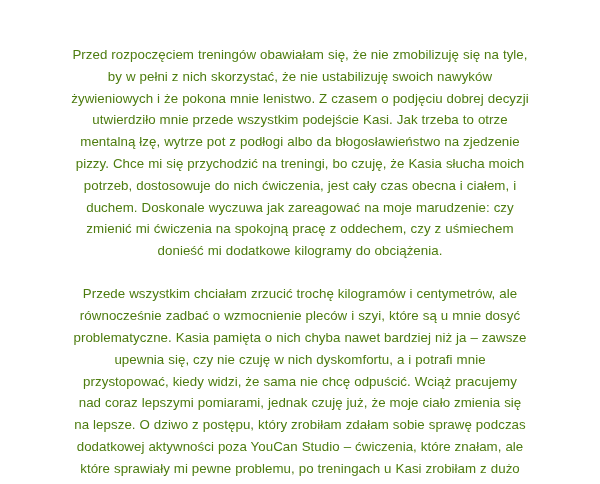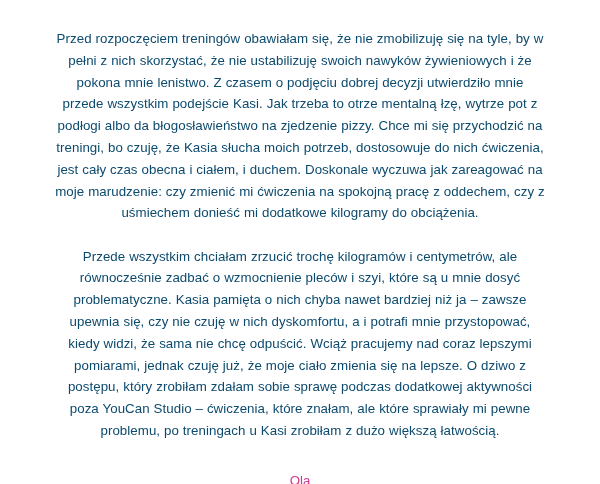--- a/index.html
+++ b/index.html
@@ -14,23 +14,23 @@
     overflow: hidden;
   }
   .testimonial {
     box-sizing: border-box;
     width: 600px;
     height: 484px;
     padding: 28px 55px 0 55px;
     display: block;
   }
   .paragraph {
-    margin: 0;
+    margin: 16px;
     text-align: center;
-    color: #0c4a6e;
+    color: #4d7c0f;
     font-size: 13.3px;
     line-height: 21.8px;
     letter-spacing: 0.05px;
     word-spacing: 0.2px;
     font-weight: 400;
   }
   .paragraph + .paragraph {
     margin-top: 21.5px;
   }
   .signature {

